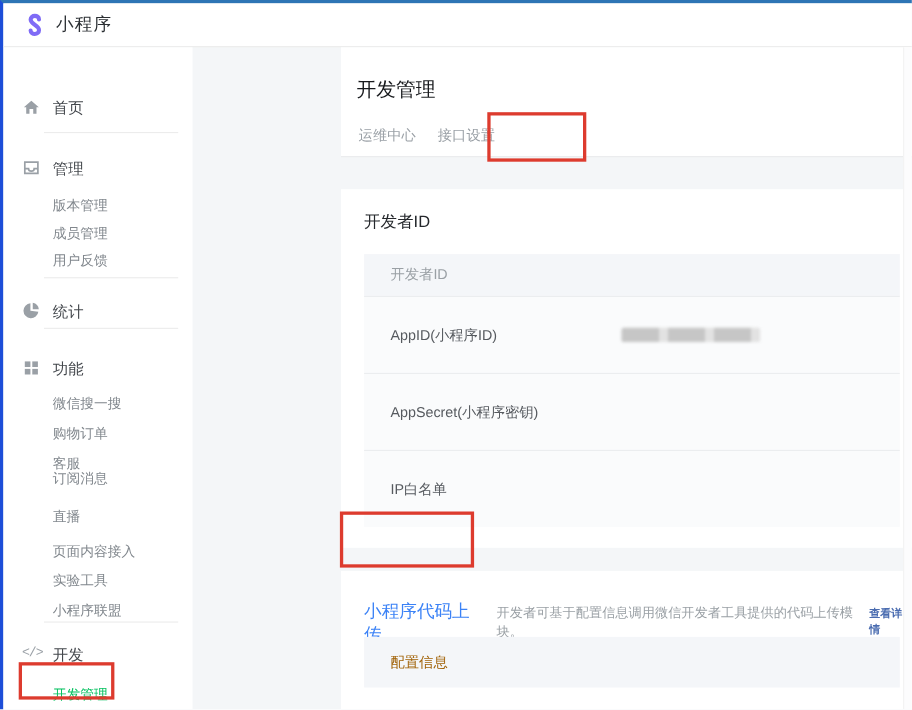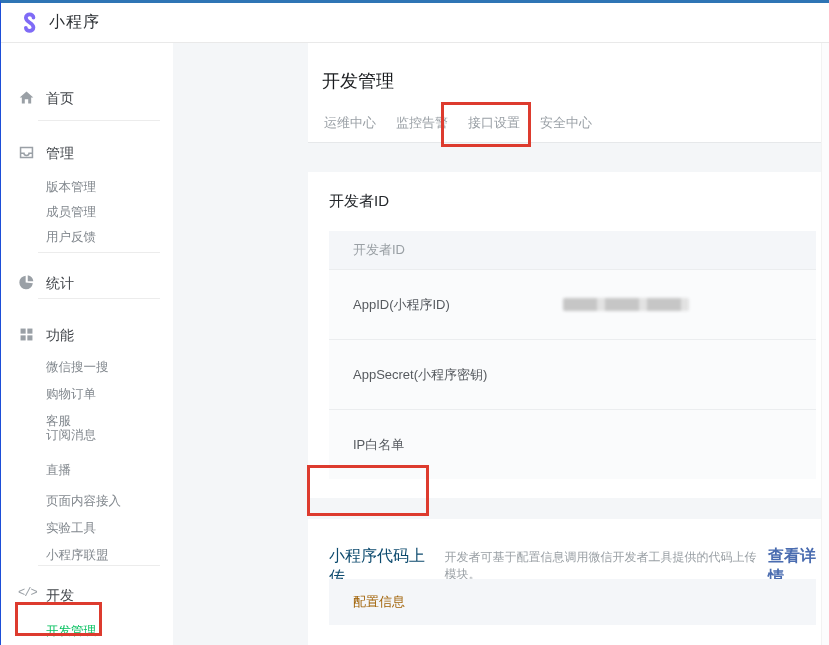--- a/index.html
+++ b/index.html
@@ -1,21 +1,21 @@
 <!DOCTYPE html>
 <html><head>
 <meta charset="utf-8">
 <style>
   * { margin:0; padding:0; box-sizing:border-box; }
   html,body { background:#fff; }
   body { font-family:"Liberation Sans","DejaVu Sans",sans-serif; }
   #page {
     position:relative; width:829px; height:645px; overflow:hidden;
     background:#f4f6f8;
-    border-top:3px solid #2e75b5; border-left:1px solid #1d4ed8;
+    border-top:3px solid #2e75b5; border-left:3px solid #1d4ed8;
   }
   
   .header {
     position:absolute; left:0; top:0; right:0; height:40px;
     background:#fff; border-bottom:1px solid #e9e9e9;
     display:flex; align-items:center; padding-left:16px;
   }
   .logo { width:24px; height:26px; margin-right:8px; }
   .brand { font-size:16px; color:#2b2f33; letter-spacing:1px; }
   
@@ -55,23 +55,23 @@
     height:70px; display:flex; align-items:center; padding-left:24px;
     border-top:1px solid #ebedef; font-size:13px; color:#565a5f;
   }
   .id-label { width:210px; flex:none; }
   .redacted {
     width:126px; height:13px; border-radius:2px;
     background:repeating-linear-gradient(90deg,#c6c6c6 0 34px,#e2e2e2 34px 42px);
     filter:blur(1.6px);
   }
   .code-head { position:absolute; left:21px; top:27px; display:flex; align-items:baseline; }
-  .code-title { font-size:16px; color:#0c4a6e; margin-right:12px; }
+  .code-title { font-size:16px; color:#3b82f6; margin-right:12px; }
   .code-desc { font-size:12px; color:#9aa0a5; }
-  .code-link { font-size:16px; color:#4a6cb0; font-weight:700; margin-left:2px; cursor:pointer; }
+  .code-link { font-size:10px; color:#4a6cb0; font-weight:700; margin-left:2px; cursor:pointer; }
   .cfg-thead {
     position:absolute; left:21px; right:11px; top:60px; height:46px;
     background:#f4f6f9; display:flex; align-items:center; padding-left:24px;
     font-size:13px; color:#a16207;
   }
   
   .scroll-strip {
     position:absolute; right:0; top:40px; bottom:0; width:8px;
     background:#fcfcfd; border-left:1px solid #f2f2f2;
   }
@@ -155,23 +155,21 @@
       <span class="ic code-glyph">&lt;/&gt;</span>
       <span class="lb">开发</span>
     </div>
     <div class="side-sub green" style="top:579px">开发管理</div>
   </div>
 
   <div class="block block-top">
     <div class="page-title">开发管理</div>
     <div class="tabs">
       <span class="tab">运维中心</span>
-      <span class="tab">监控告警</span>
       <span class="tab">接口设置</span>
-      <span class="tab">安全中心</span>
     </div>
   </div>
 
   <div class="block block-devid">
     <div class="section-title">开发者ID</div>
     <div class="id-table">
       <div class="id-thead">开发者ID</div>
       <div class="id-row">
         <span class="id-label">AppID(小程序ID)</span>
         <span class="redacted"></span>

